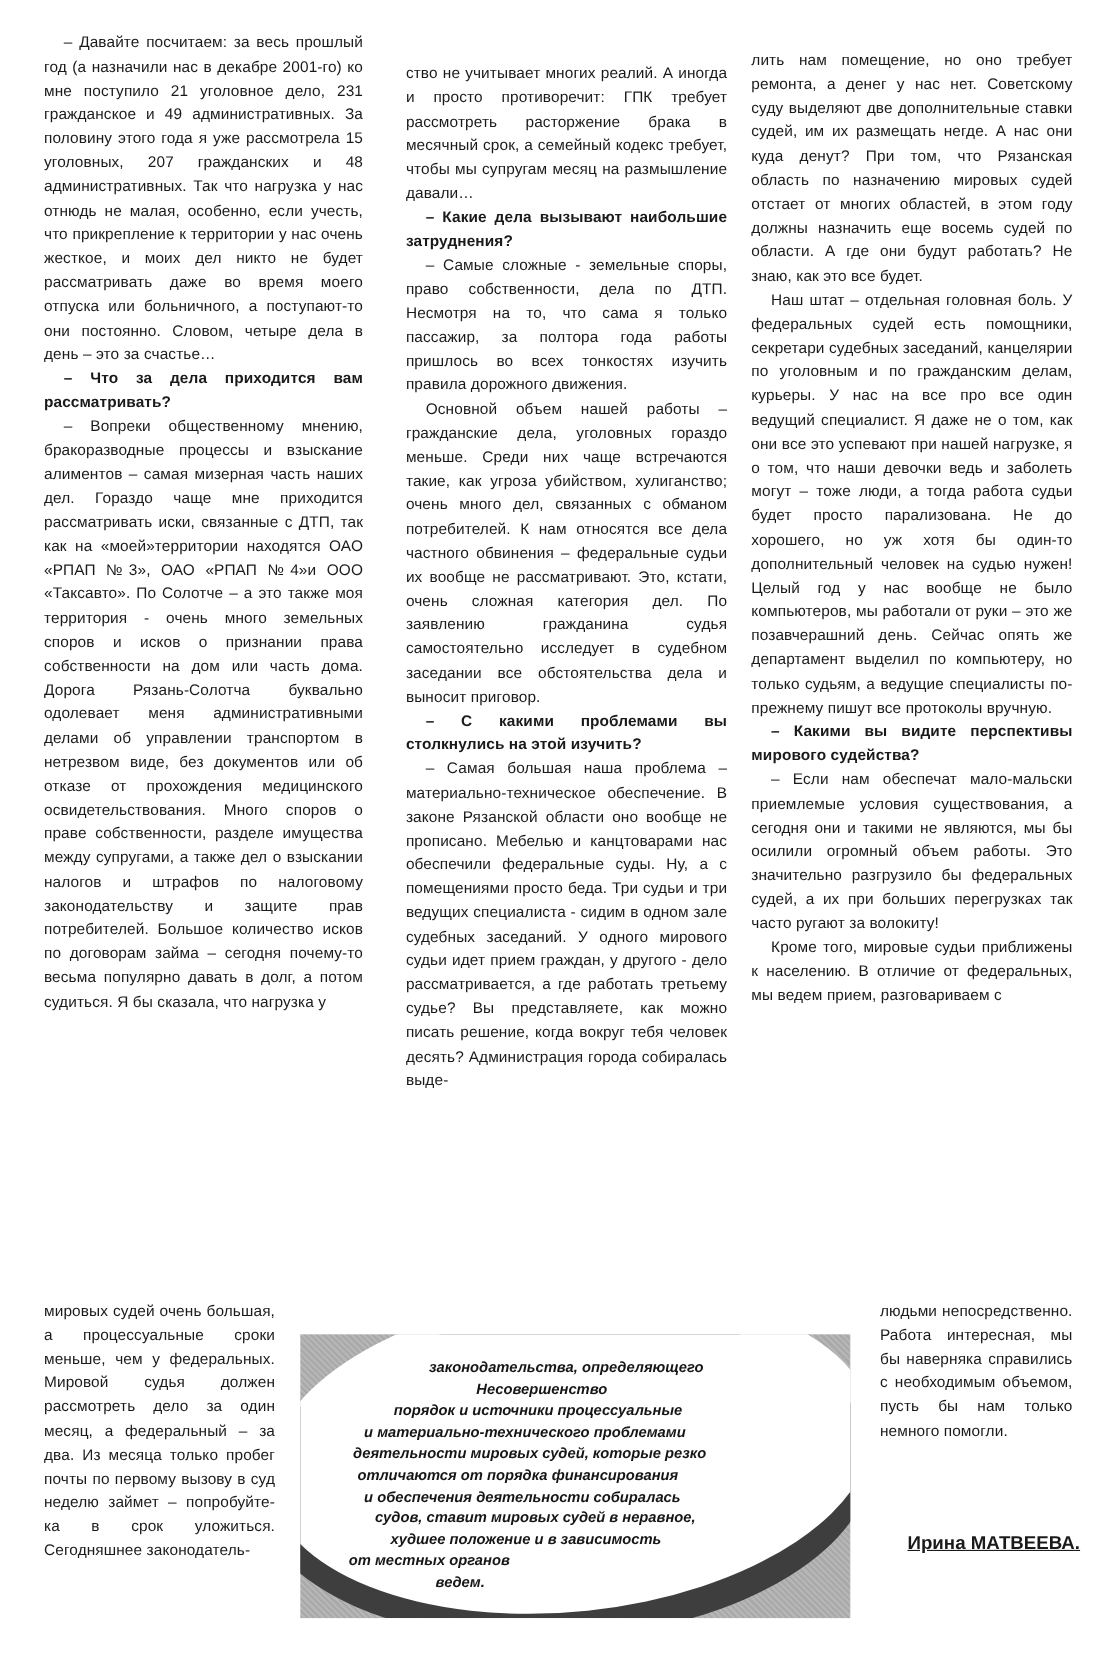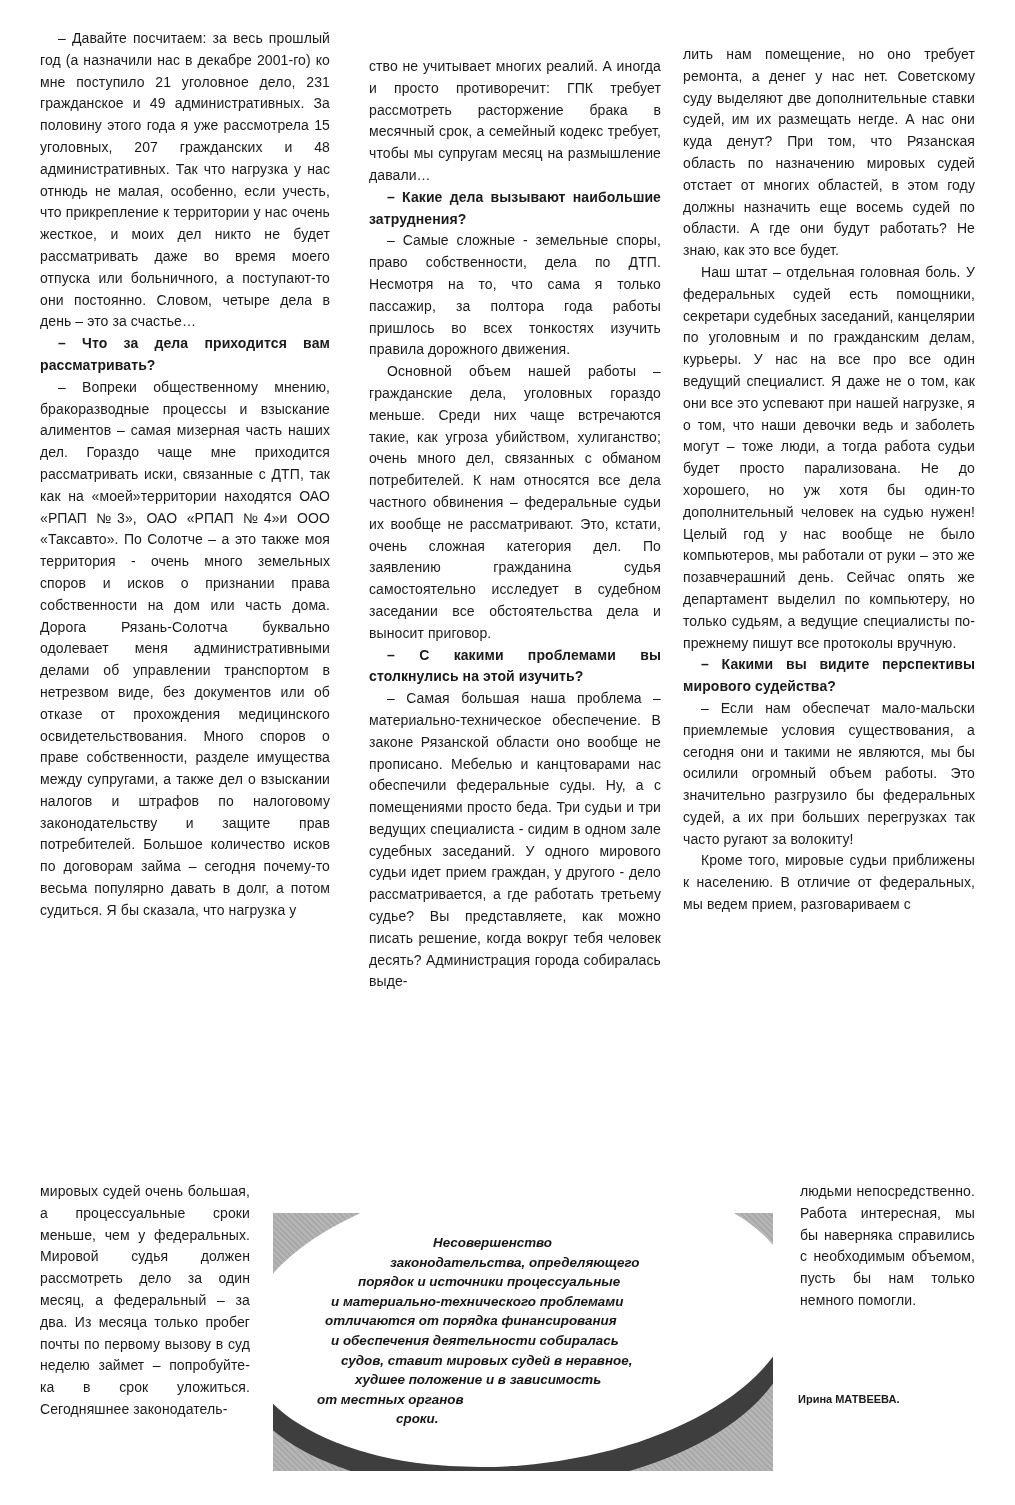--- a/index.html
+++ b/index.html
@@ -19,21 +19,21 @@
   }
   .col p { margin: 0; text-indent: 18px; }
   .col p.q { font-weight: bold; }
   .col p.noindent { text-indent: 0; }
   #col1 { left: 40px; top: 28px; width: 290px; }
   #col1-narrow { left: 40px; top: 1181px; width: 210px; }
   #col2 { left: 369px; top: 28px; width: 292px; margin-top: 28px; }
   #col3 { left: 683px; top: 28px; width: 292px; margin-top: 16px; }
   #col3-narrow { left: 800px; top: 1181px; width: 175px; }
   .byline {
-    position: absolute; left: 798px; top: 1393px; font-size: 11px; font-weight: bold;
+    position: absolute; left: 825px; top: 1393px; font-size: 17px; font-weight: bold; text-decoration: underline;
   }
   
   .quote-box {
     position: absolute; left: 273px; top: 1213px; width: 500px; height: 258px;
     background: repeating-linear-gradient(45deg,#a9a9a9 0 2px,#b6b6b6 2px 4px);
     overflow: hidden;
   }
   .quote-shadow {
     position: absolute; left: -40px; top: -18px; width: 560px; height: 295px;
     border-radius: 50%; background: #3e3e3e; transform: rotate(-4deg);
@@ -78,24 +78,25 @@
   </div>
 <div id="col3-narrow" class="col">
   <p class="noindent">людьми непосредственно. Работа интересная, мы бы наверняка справились с необходимым объемом, пусть бы нам только немного помогли.</p>
 </div>
 <div class="byline">Ирина МАТВЕЕВА.</div>
 
 <div class="quote-box">
   <div class="quote-shadow"></div>
   <div class="quote-ellipse"></div>
   <div class="quote-text">
+    <div style="padding-left:117px">законодательства, определяющего</div>
     <div style="padding-left:160px">Несовершенство</div>
-    <div style="padding-left:117px">законодательства, определяющего</div>
     <div style="padding-left:85px">порядок и источники  процессуальные</div>
     <div style="padding-left:58px">и материально-технического проблемами</div>
+    <div style="padding-left:48px">деятельности мировых судей, которые резко</div>
     <div style="padding-left:52px">отличаются от порядка финансирования</div>
     <div style="padding-left:58px">и обеспечения деятельности собиралась</div>
     <div style="padding-left:68px">судов, ставит мировых судей в неравное,</div>
     <div style="padding-left:82px">худшее положение и в зависимость</div>
     <div style="padding-left:44px">от местных органов</div>
-    <div style="padding-left:123px">сроки.</div>
+    <div style="padding-left:123px">ведем.</div>
   </div>
 </div>
 
 </body></html>

